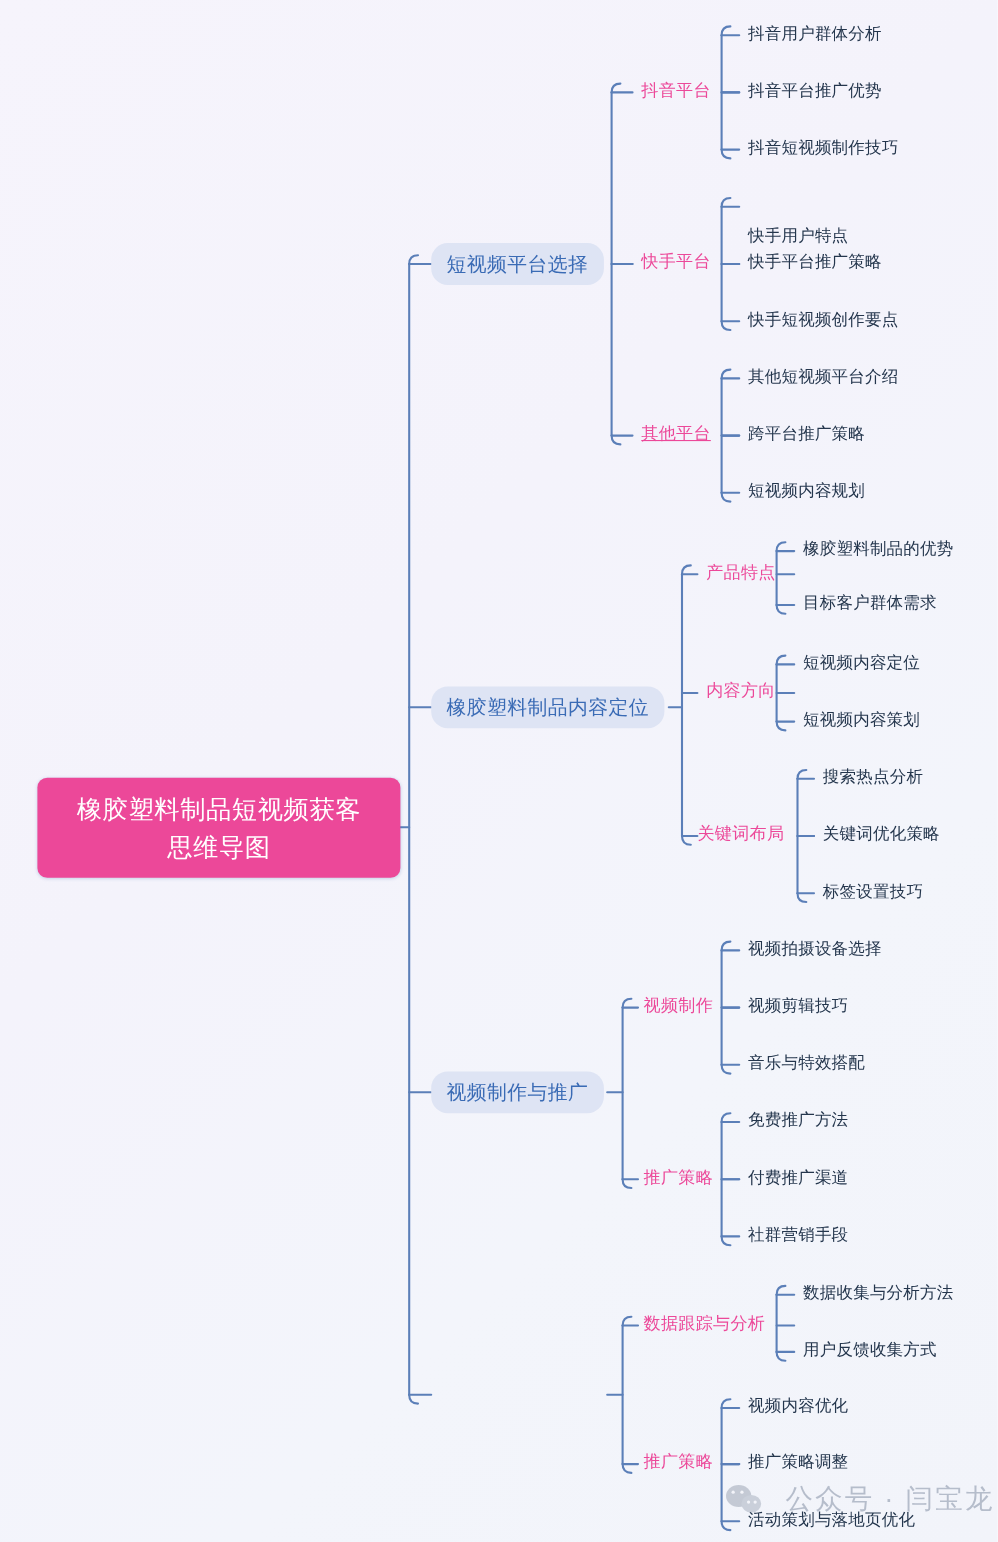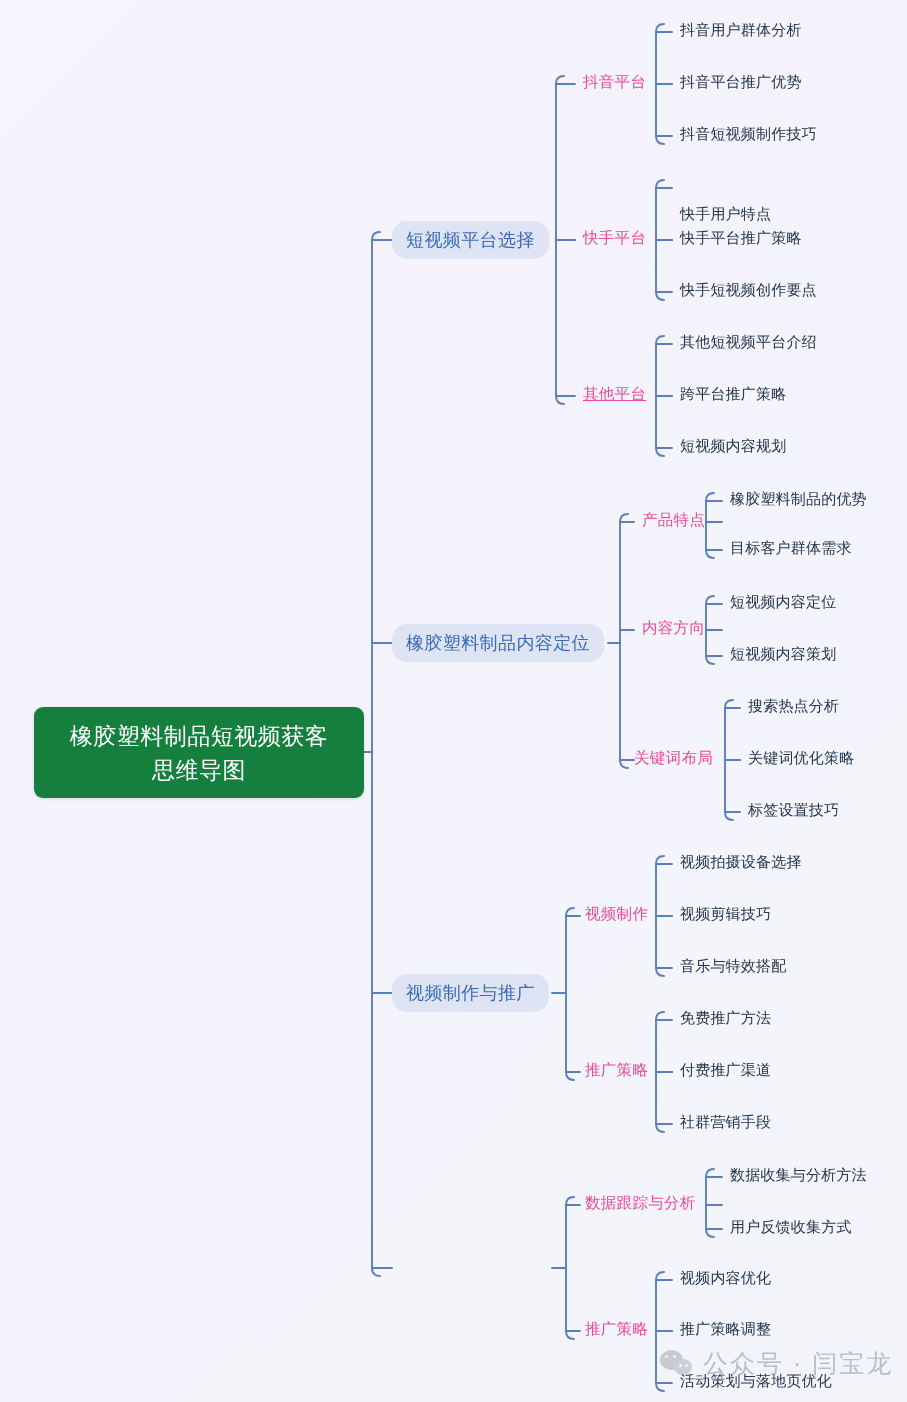--- a/index.html
+++ b/index.html
@@ -34,21 +34,21 @@
     position: absolute;
     box-sizing: border-box;
     white-space: nowrap;
     display: flex;
     align-items: center;
     justify-content: center;
   }
 
   
   .node.root {
-    background: #15803d;
+    background: #ec4899;
     color: #ffffff;
     border-radius: 9px;
     font-size: 23px;
     line-height: 34px;
     text-align: center;
     letter-spacing: 0.5px;
     padding: 8px 14px;
     box-shadow: 0 1px 3px rgba(40,90,170,0.20);
     flex-direction: column;
   }
@@ -80,22 +80,21 @@
     background: transparent;
     letter-spacing: 0.2px;
   }
 
   
   #watermark {
     position: absolute;
     left: 660px;
     top: 1346px;
     display: flex;
-    align-items: center;
-    gap: 9px;
+    gap: 20px;
     opacity: 0.45;
     pointer-events: none;
   }
   #watermark .wm-text {
     font-size: 25px;
     color: #6d7b93;
     letter-spacing: 2px;
     white-space: nowrap;
   }
   .wechat-badge {

